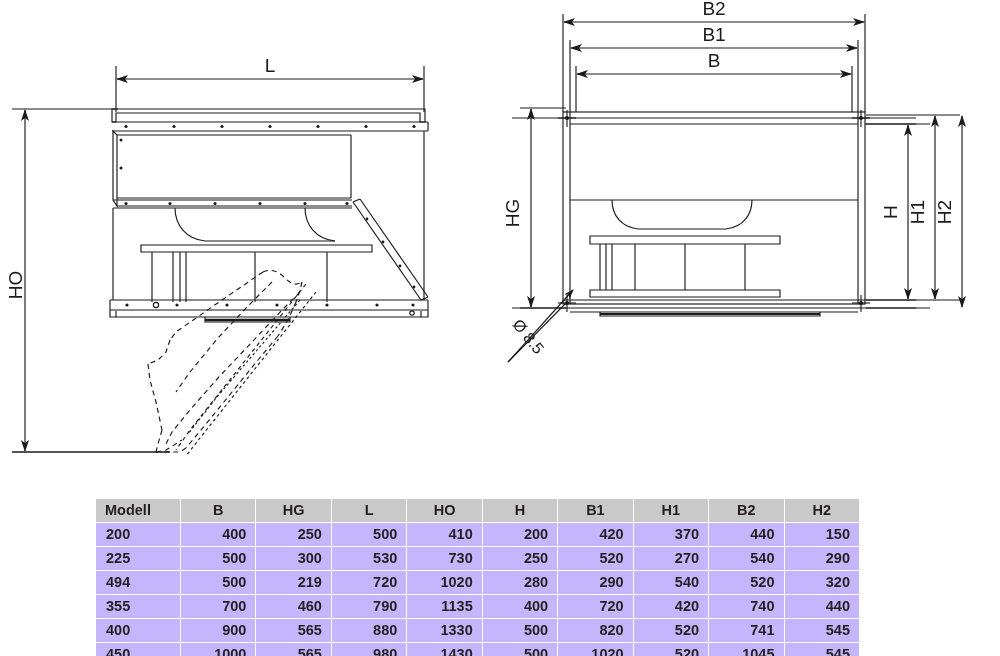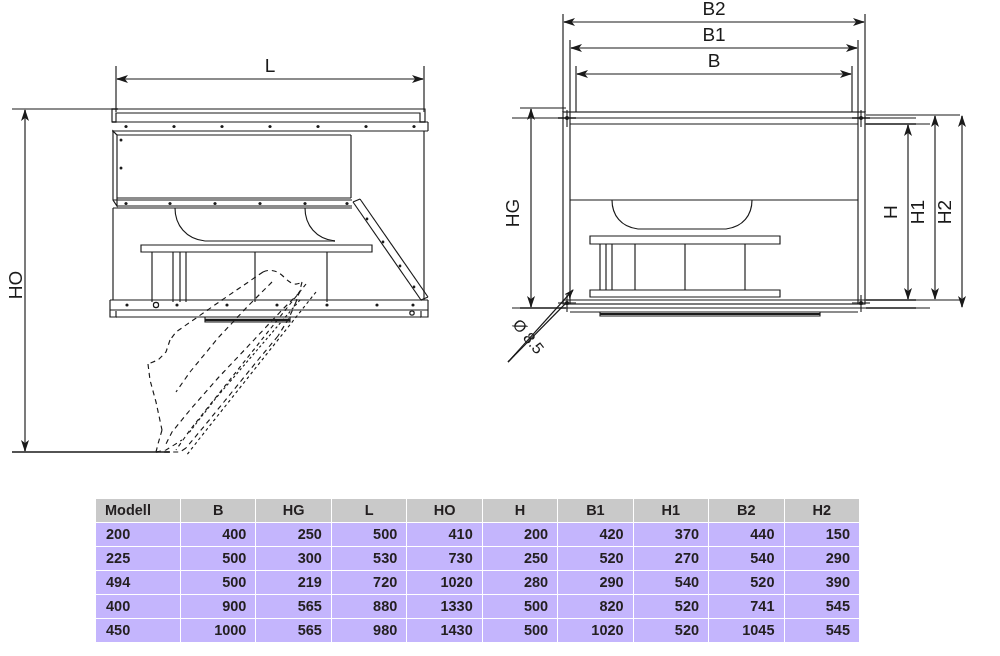--- a/index.html
+++ b/index.html
@@ -375,21 +375,33 @@
         <tr>
           <td class="first-col">494</td>
           <td>500</td>
           <td>219</td>
           <td>720</td>
           <td>1020</td>
           <td>280</td>
           <td>290</td>
           <td>540</td>
           <td>520</td>
-          <td>390</td>
+          <td>320</td>
+        </tr>
+        <tr>
+          <td class="first-col">355</td>
+          <td>700</td>
+          <td>460</td>
+          <td>790</td>
+          <td>1135</td>
+          <td>400</td>
+          <td>720</td>
+          <td>420</td>
+          <td>740</td>
+          <td>440</td>
         </tr>
         <tr>
           <td class="first-col">400</td>
           <td>900</td>
           <td>565</td>
           <td>880</td>
           <td>1330</td>
           <td>500</td>
           <td>820</td>
           <td>520</td>

